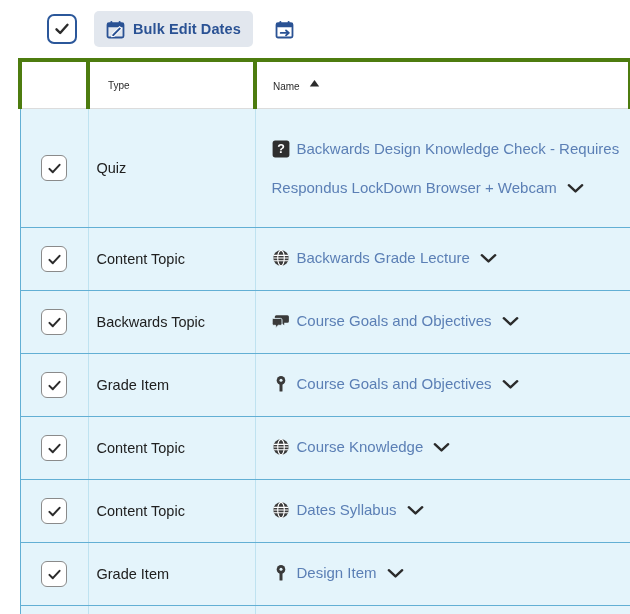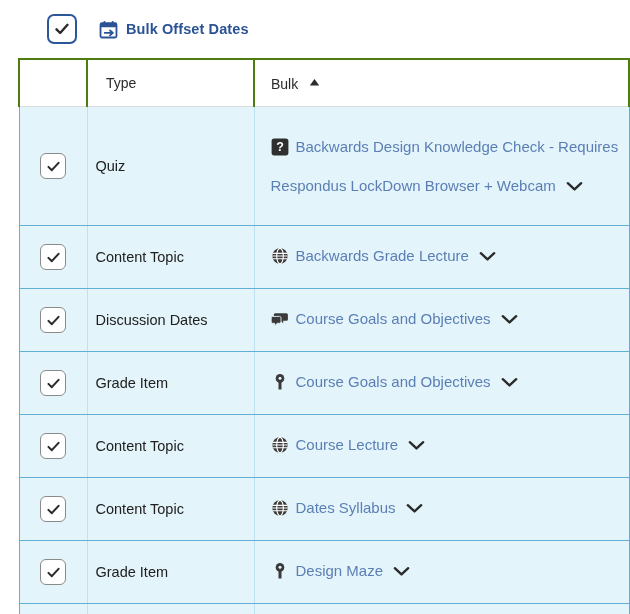--- a/index.html
+++ b/index.html
@@ -74,23 +74,23 @@
     width: 610px;
     background: #ffffff;
   }
   table.grid col.c-check { width: 68px; }
   table.grid col.c-type  { width: 167px; }
   table.grid col.c-name  { width: 375px; }
 
   thead th {
     height: 46px;
     background: #ffffff;
-    border: 2px solid #4d7c0f;
+    border: 4px solid #4d7c0f;
     border-bottom: 1px solid #dcdcdc;
-    font-size: 14px;
+    font-size: 10px;
     font-weight: normal;
     color: #2b2b2b;
     text-align: left;
     padding: 0 0 0 18px;
     vertical-align: middle;
   }
   thead th.th-check { padding: 0; }
   thead th.th-name { padding-left: 16px; }
   .sort-caret {
     display: inline-block;
@@ -174,52 +174,63 @@
 <div class="toolbar">
 
   <div class="master-checkbox">
     <span>
       <svg width="16" height="16" viewBox="0 0 16 16" aria-hidden="true">
         <path d="M2.5 8.3 L6.2 12 L13.5 3.8" fill="none" stroke="#2b2b2b" stroke-width="2.4" stroke-linecap="round" stroke-linejoin="round"></path>
       </svg>
     </span>
   </div>
 
+  <button class="tool-btn is-active tool-edit">
+    <span class="btn-icon">
+      <svg width="19" height="19" viewBox="0 0 20 20" aria-hidden="true">
+        <rect x="1.6" y="3.4" width="16.8" height="15" rx="1.6" fill="none" stroke="#2a5294" stroke-width="1.9"></rect>
+        <rect x="1.6" y="3.4" width="16.8" height="4.2" rx="1.4" fill="#2a5294"></rect>
+        <rect x="4.6" y="1" width="2.1" height="4" rx="1" fill="#2a5294"></rect>
+        <rect x="13.3" y="1" width="2.1" height="4" rx="1" fill="#2a5294"></rect>
+        <path d="M16.6 9.2 L8.6 17.2 L5.9 17.6 L6.3 14.9 L14.3 6.9 Z" fill="#2a5294" stroke="#ffffff" stroke-width="1.1" stroke-linejoin="round"></path>
+      </svg>
+    </span>
+    <span>Bulk Edit Dates</span>
+  </button>
 
   <button class="tool-btn tool-offset">
     <span class="btn-icon">
       <svg width="19" height="19" viewBox="0 0 20 20" aria-hidden="true">
         <rect x="1.6" y="3.4" width="16.8" height="15" rx="1.6" fill="none" stroke="#2a5294" stroke-width="1.9"></rect>
         <rect x="1.6" y="3.4" width="16.8" height="4.2" rx="1.4" fill="#2a5294"></rect>
         <rect x="4.6" y="1" width="2.1" height="4" rx="1" fill="#2a5294"></rect>
         <rect x="13.3" y="1" width="2.1" height="4" rx="1" fill="#2a5294"></rect>
         <path d="M6 13.6 H14.2 M11.6 11 L14.6 13.6 L11.6 16.2" fill="none" stroke="#2a5294" stroke-width="1.9" stroke-linecap="round" stroke-linejoin="round"></path>
       </svg>
     </span>
-    <span>Bulk Offset Dates</span>
   </button>
 
 </div>
 
 <div class="table-wrap">
   <table class="grid">
     <colgroup>
       <col class="c-check">
         <col class="c-type">
         <col class="c-name">
     </colgroup>
 
     <thead>
       <tr>
         <th class="th-check"></th>
         <th class="th-type">
           <span>Type</span>
         </th>
         <th class="th-name">
-          <span>Bulk</span>
+          <span>Name</span>
           <span class="sort-caret">
             <svg width="11" height="9" viewBox="0 0 11 9" aria-hidden="true">
               <path d="M5.5 1 L10.2 7.6 L0.8 7.6 Z" fill="#2b2b2b"></path>
             </svg>
           </span>
         </th>
       </tr>
     </thead>
 
     <tbody>
@@ -287,21 +298,21 @@
         <td class="cell-check">
           <span class="row-checkbox">
             <span>
               <svg width="15" height="15" viewBox="0 0 16 16" aria-hidden="true">
                 <path d="M2.6 8.4 L6.2 11.9 L13.4 4.1" fill="none" stroke="#2b2b2b" stroke-width="2.2" stroke-linecap="round" stroke-linejoin="round"></path>
               </svg>
             </span>
           </span>
         </td>
         <td class="cell-type">
-          <span>Discussion Dates</span>
+          <span>Backwards Topic</span>
         </td>
         <td class="cell-name">
           <span class="name-cell-inner">
             <span class="type-icon">
               <svg width="18" height="18" viewBox="0 0 18 18" aria-hidden="true">
                 <path d="M4.3 3.2 H15.4 A1.5 1.5 0 0 1 16.9 4.7 V9.3 A1.5 1.5 0 0 1 15.4 10.8 H12.2 L12.2 13.3 L9.3 10.8 H4.3 A1.5 1.5 0 0 1 2.8 9.3 V4.7 A1.5 1.5 0 0 1 4.3 3.2 Z" fill="#3a3a3a"></path>
                 <path d="M1.6 6.4 H8.6 A1.4 1.4 0 0 1 10 7.8 V11.9 A1.4 1.4 0 0 1 8.6 13.3 H6.3 L3.6 15.9 L3.6 13.3 H1.6 A1.4 1.4 0 0 1 0.2 11.9 V7.8 A1.4 1.4 0 0 1 1.6 6.4 Z" fill="#3a3a3a" stroke="#e4f4fb" stroke-width="0.9"></path>
               </svg>
             </span><a class="name-link">Course Goals and Objectives</a><span class="chev">
               <svg width="17" height="11" viewBox="0 0 17 11" aria-hidden="true">
@@ -356,21 +367,21 @@
           <span>Content Topic</span>
         </td>
         <td class="cell-name">
           <span class="name-cell-inner">
             <span class="type-icon">
               <svg width="18" height="18" viewBox="0 0 18 18" aria-hidden="true">
                 <circle cx="9" cy="9" r="7.7" fill="#3a3a3a"></circle>
                 <ellipse cx="9" cy="9" rx="3.3" ry="7.7" fill="none" stroke="#ffffff" stroke-width="1.15"></ellipse>
                 <path d="M1.5 6.3 H16.5 M1.5 11.7 H16.5 M1.3 9 H16.7" stroke="#ffffff" stroke-width="1.15" fill="none"></path>
               </svg>
-            </span><a class="name-link">Course Lecture</a><span class="chev">
+            </span><a class="name-link">Course Knowledge</a><span class="chev">
               <svg width="17" height="11" viewBox="0 0 17 11" aria-hidden="true">
                 <path d="M1.8 2.2 L8.5 8.4 L15.2 2.2" fill="none" stroke="#2b2b2b" stroke-width="2.4" stroke-linecap="round" stroke-linejoin="round"></path>
               </svg>
             </span>
           </span>
         </td>
       </tr>
 
       <tr class="row-selected r-std">
         <td class="cell-check">
@@ -416,21 +427,21 @@
           <span>Grade Item</span>
         </td>
         <td class="cell-name">
           <span class="name-cell-inner">
             <span class="type-icon">
               <svg width="18" height="18" viewBox="0 0 18 18" aria-hidden="true">
                 <circle cx="9" cy="5.4" r="4.3" fill="#3a3a3a"></circle>
                 <circle cx="9" cy="5.2" r="1.5" fill="#e4f4fb"></circle>
                 <rect x="7.5" y="8.2" width="3" height="8.4" rx="0.5" fill="#3a3a3a"></rect>
               </svg>
-            </span><a class="name-link">Design Maze</a><span class="chev">
+            </span><a class="name-link">Design Item</a><span class="chev">
               <svg width="17" height="11" viewBox="0 0 17 11" aria-hidden="true">
                 <path d="M1.8 2.2 L8.5 8.4 L15.2 2.2" fill="none" stroke="#2b2b2b" stroke-width="2.4" stroke-linecap="round" stroke-linejoin="round"></path>
               </svg>
             </span>
           </span>
         </td>
       </tr>
 
       <tr class="row-selected r-part">
         <td class="cell-check"></td>

